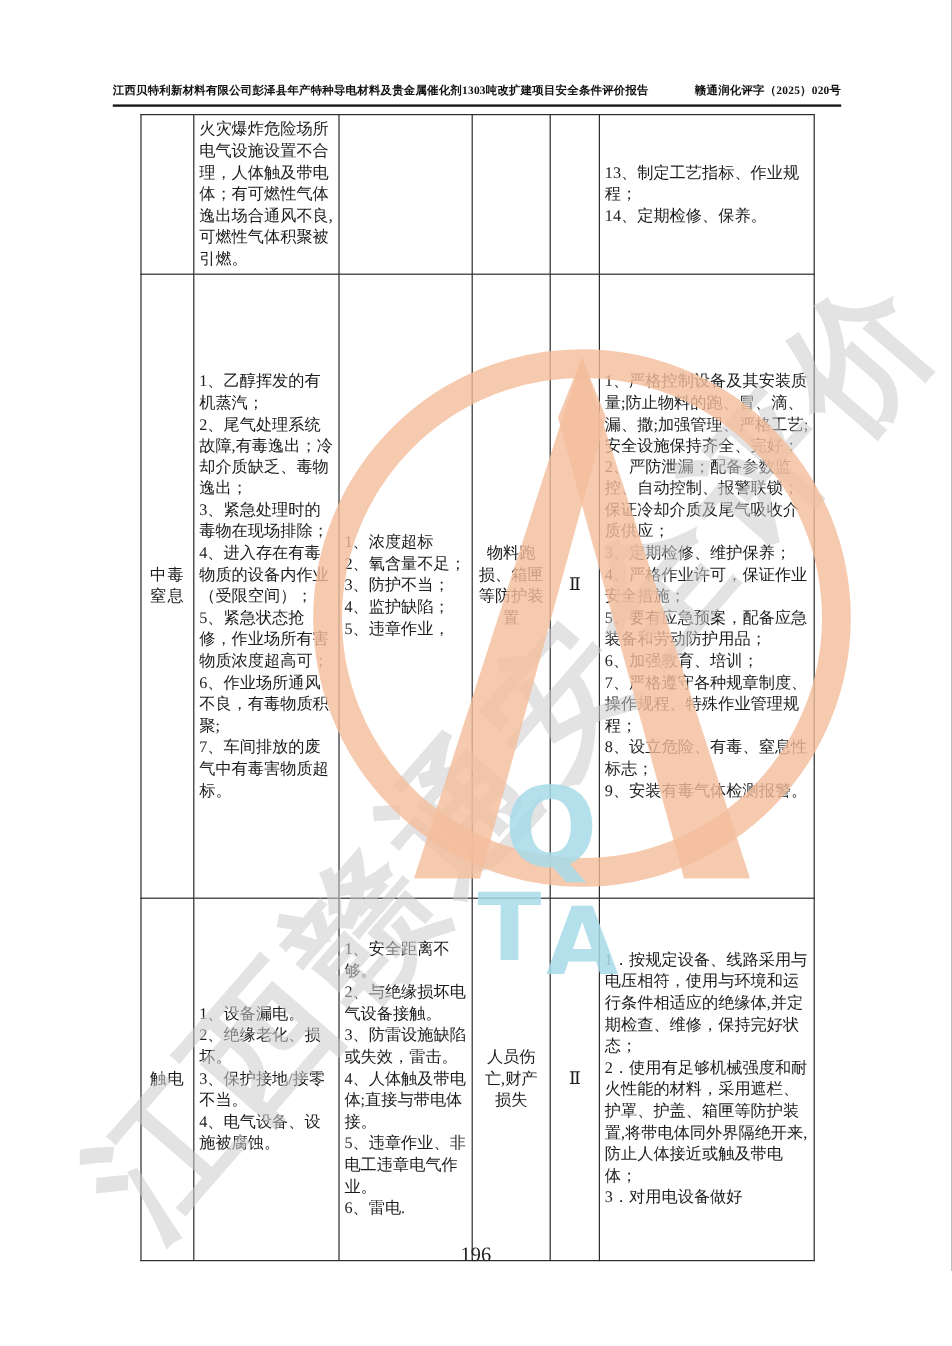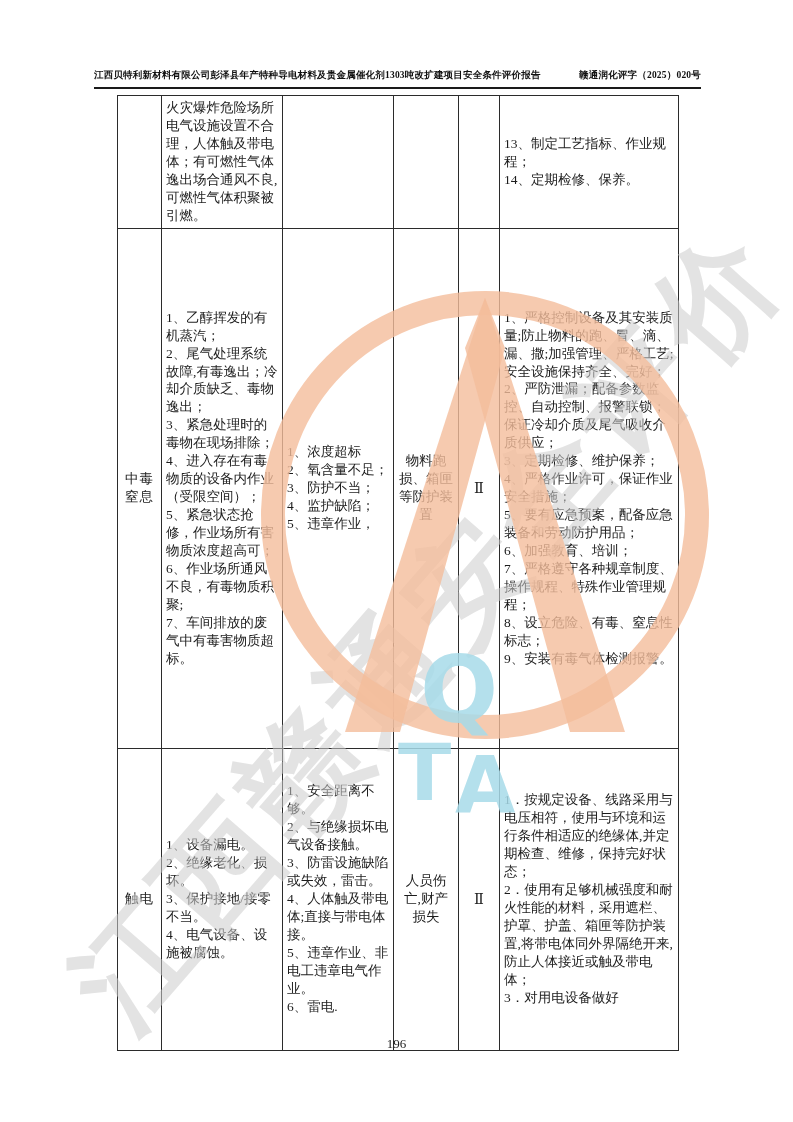--- a/index.html
+++ b/index.html
@@ -56,21 +56,21 @@
   col.c3 { width: 111px; }
   col.c4 { width: 65px; }
   col.c5 { width: 41px; }
   col.c6 { width: 179px; }
   tr.r1 td { height: 108px; }
   tr.r2 td { height: 520px; }
   tr.r3 td { height: 302px; }
   
   .footer {
     position: absolute; left: 0; right: 0; top: 1036px;
-    text-align: center; font-size: 13px; color: #222;
+    text-align: center; font-size: 17px; color: #222;
     z-index: 2;
   }
 </style>
 </head>
 <body>
 
 <div class="page">
 
   <div class="header">
     <span class="h-left">江西贝特利新材料有限公司彭泽县年产特种导电材料及贵金属催化剂1303吨改扩建项目安全条件评价报告</span>

